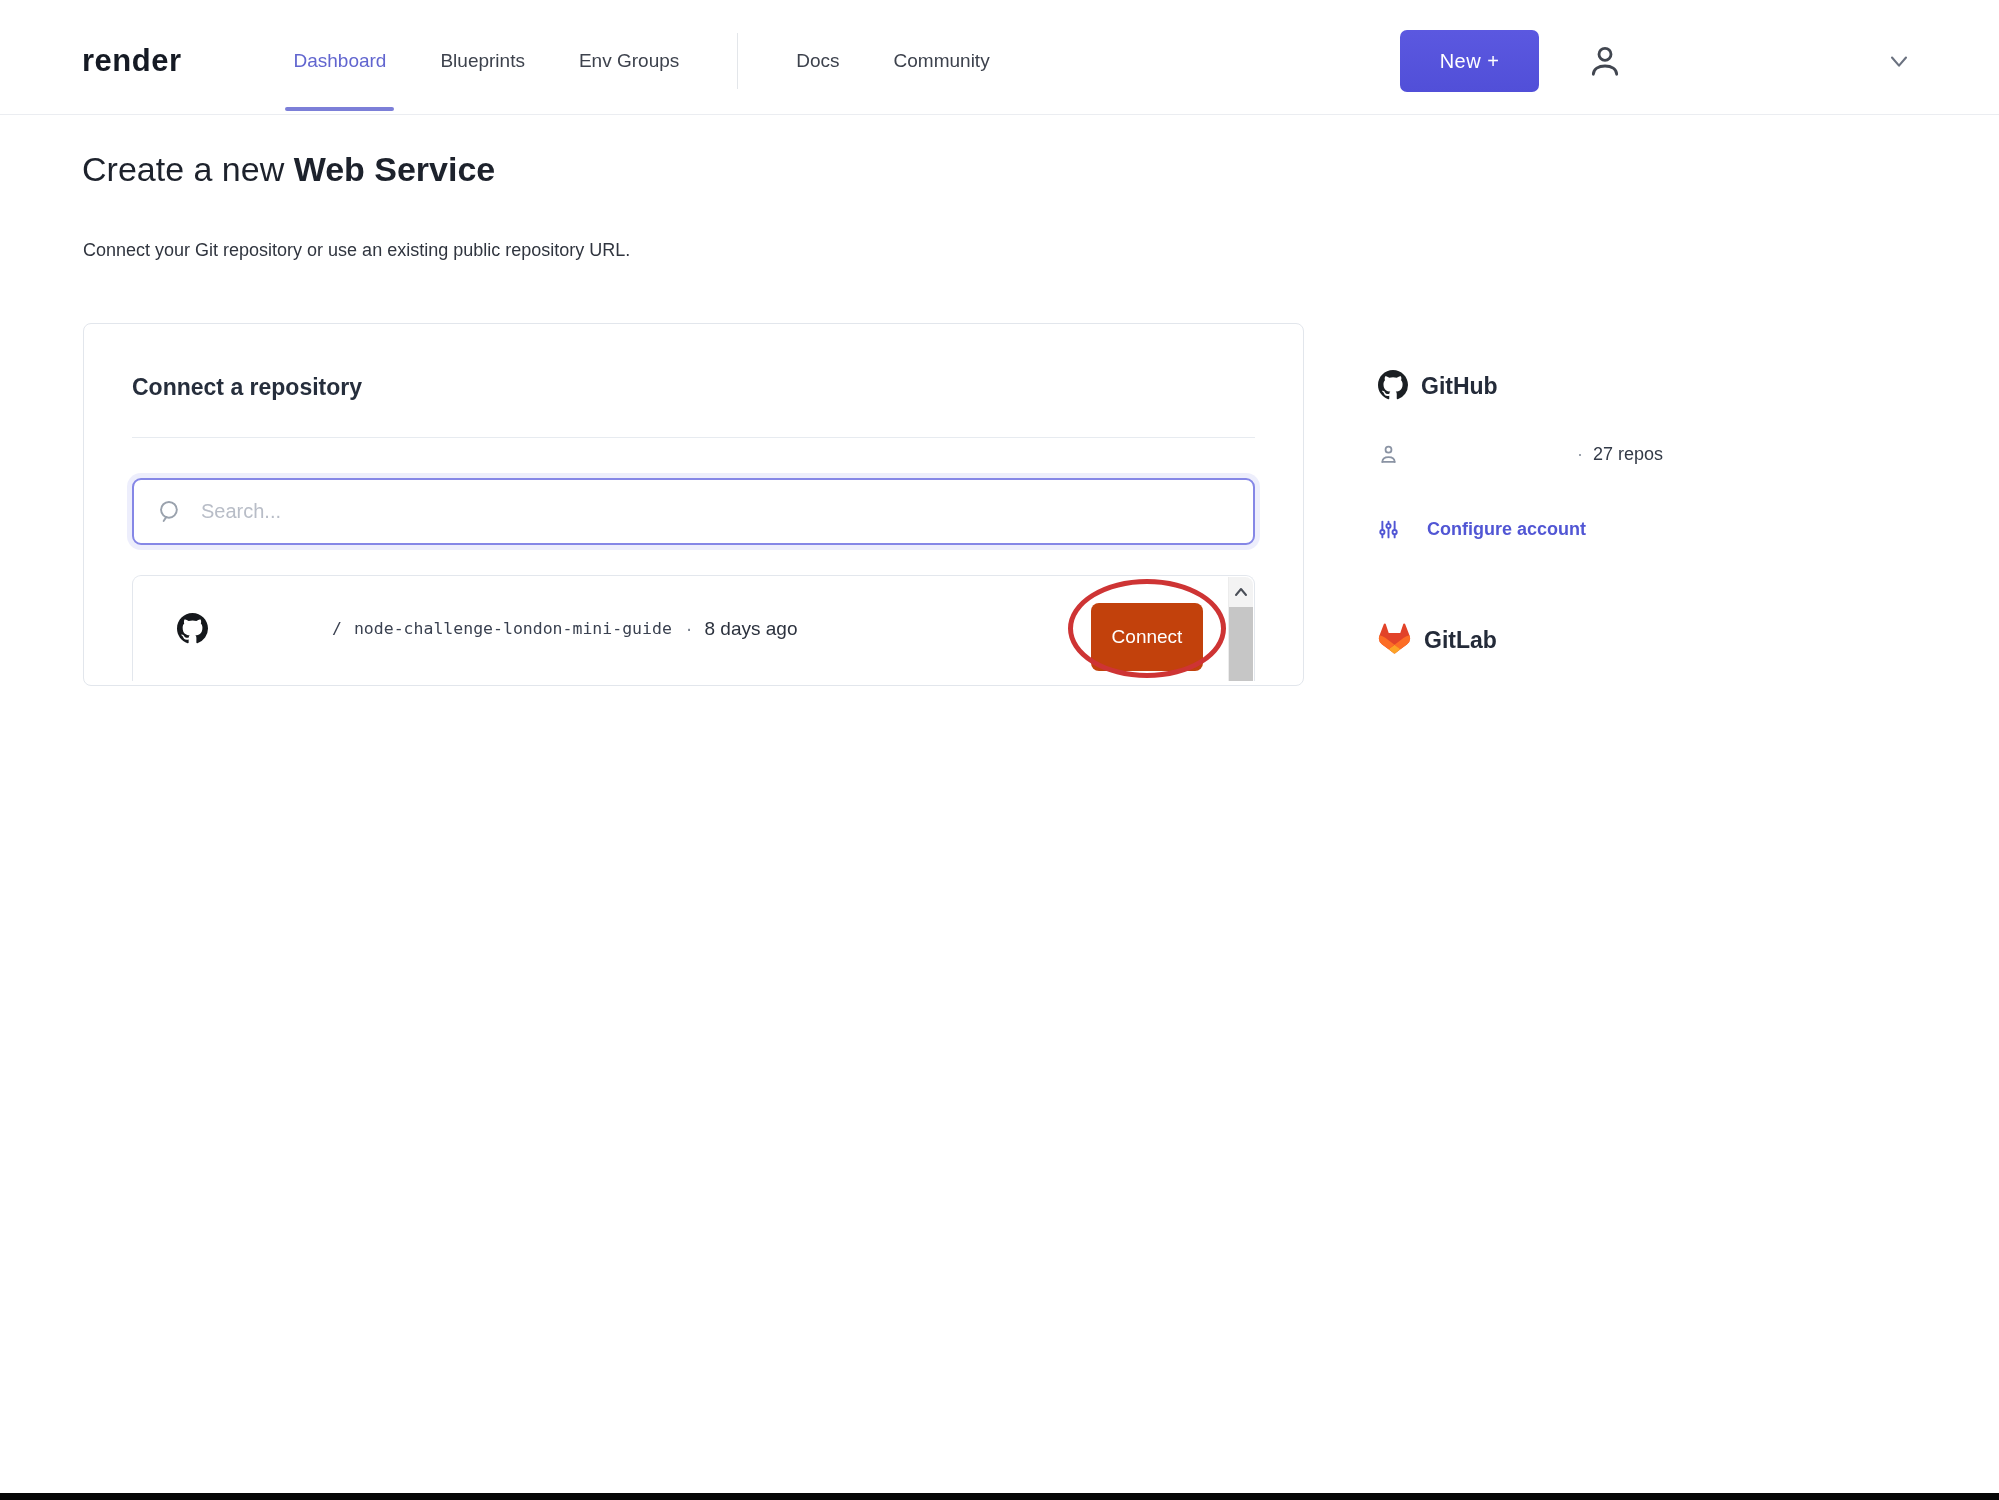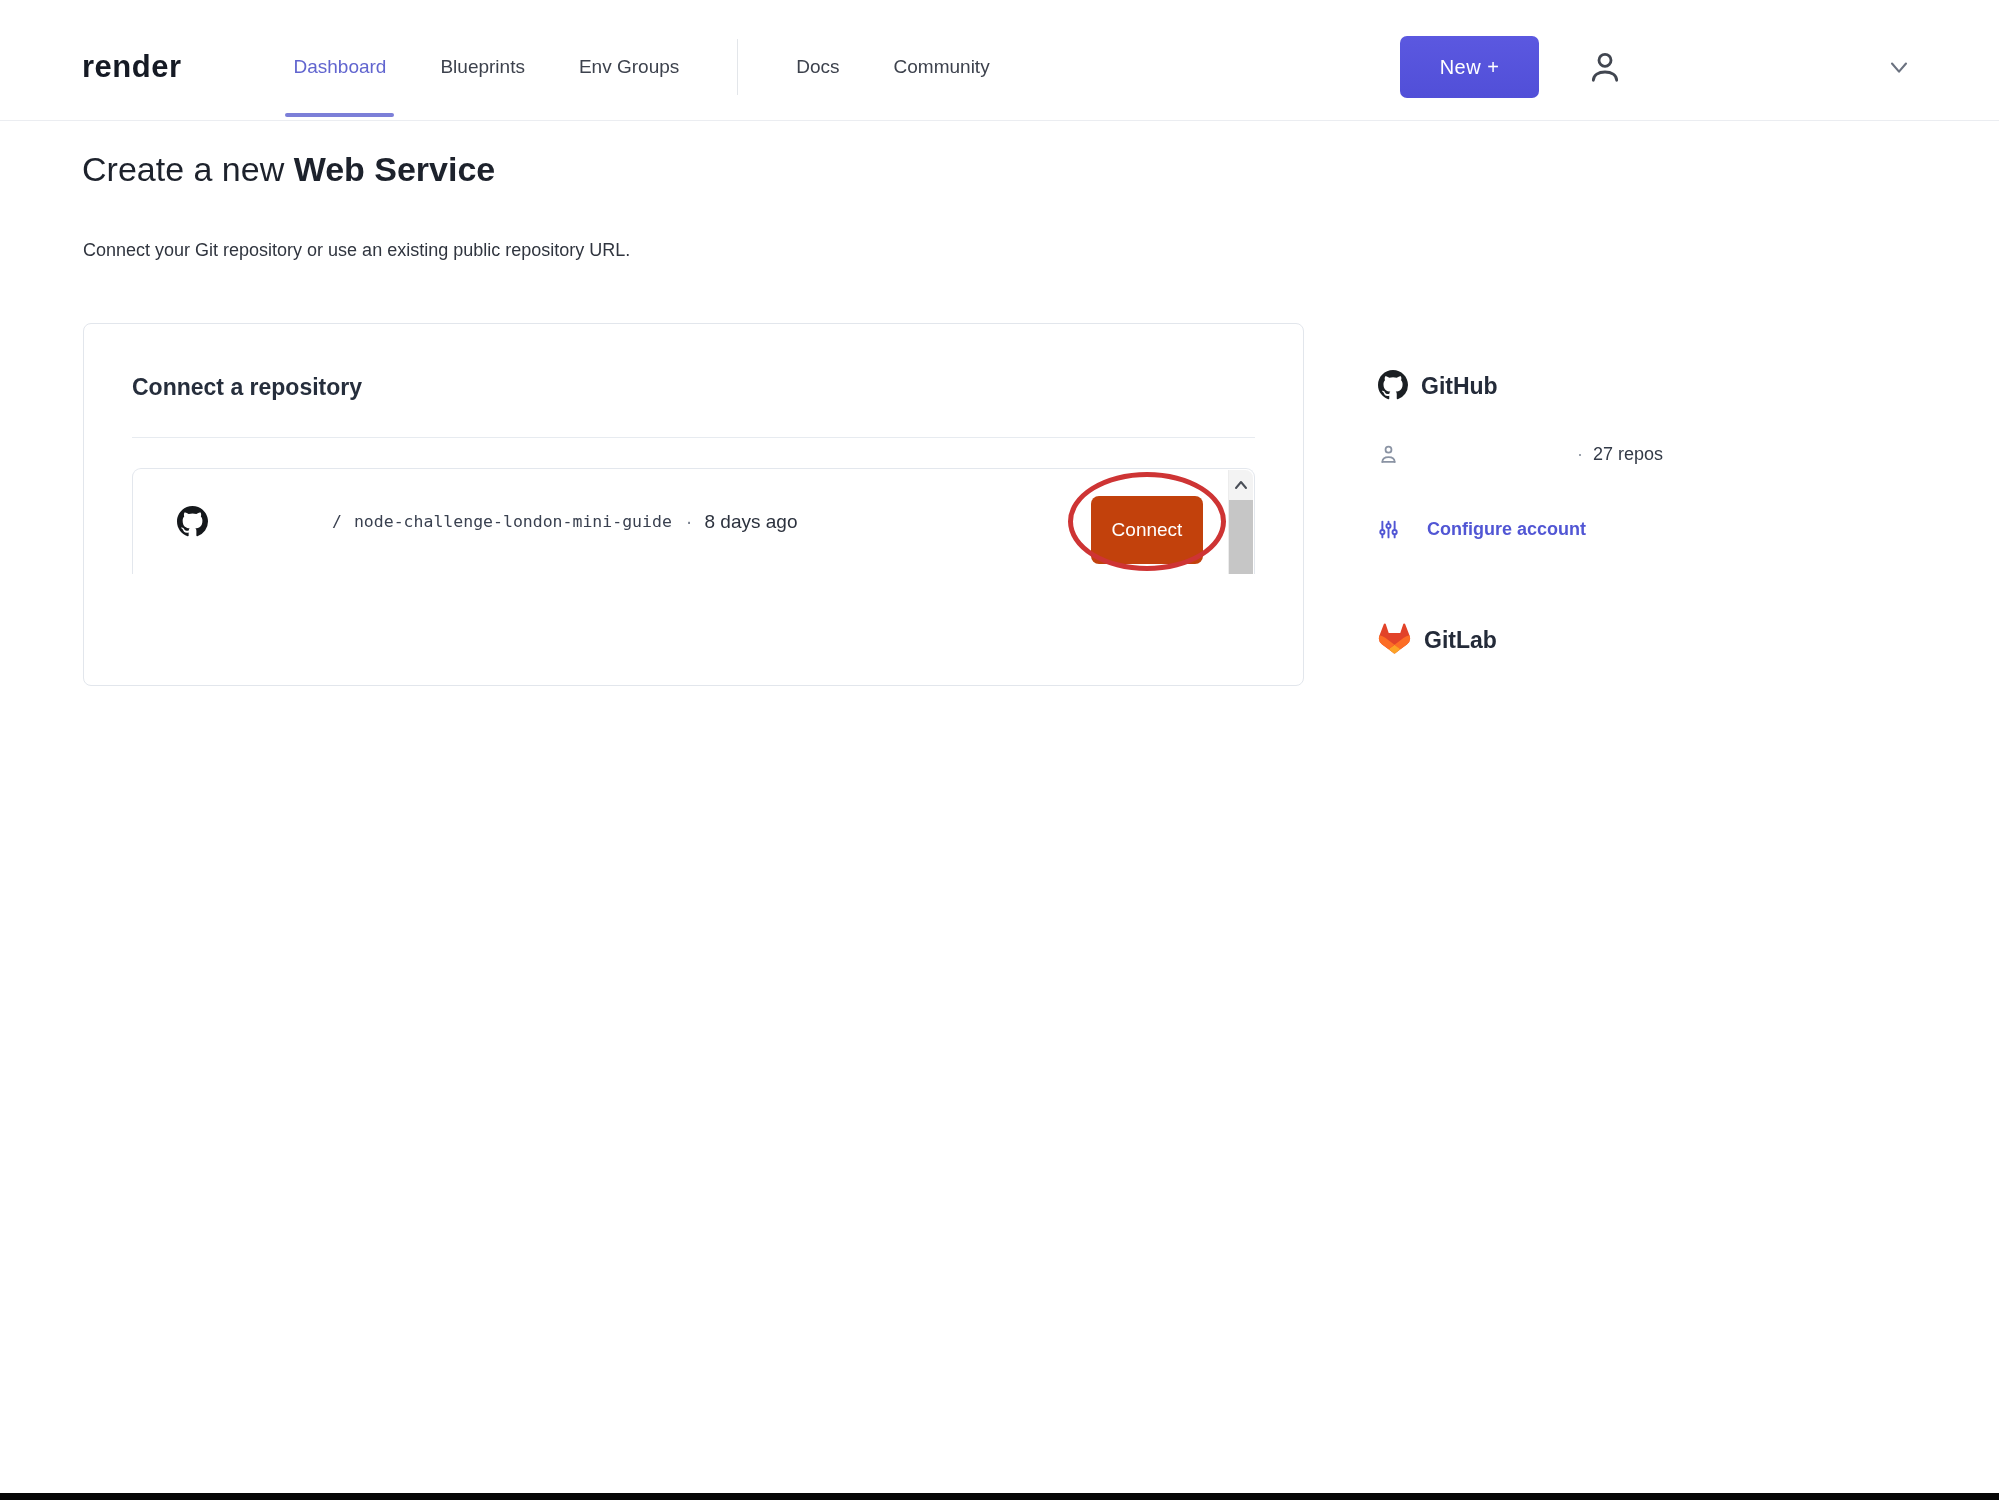--- a/index.html
+++ b/index.html
@@ -1,20 +1,20 @@
 <!DOCTYPE html>
 <html><head>
 <meta charset="utf-8">
 <style>
   html,body{margin:0;padding:0;background:#ffffff;}
   #app{position:relative;width:1999px;height:1500px;background:#ffffff;overflow:hidden;
        font-family:"Liberation Sans","DejaVu Sans",sans-serif;color:#2b313d;}
 
   
-  .topnav{position:absolute;top:14px;left:0;right:0;height:107px;background:#fff;
+  .topnav{position:absolute;top:8px;left:0;right:0;height:107px;background:#fff;
           border-bottom:1px solid #ebedf1;display:flex;align-items:center;
           padding:0 84px 0 82px;box-sizing:border-box;}
   .logo{font-size:31px;font-weight:700;letter-spacing:.5px;color:#151a24;margin-right:112px;cursor:pointer;}
   .nav-links{display:flex;align-items:center;gap:54px;height:100%;}
   .nav-item{font-size:19px;color:#3d424d;cursor:pointer;position:relative;height:100%;
             display:flex;align-items:center;}
   .nav-item.active{color:#6165cf;}
   .nav-item.active::after{content:"";position:absolute;left:-8px;right:-8px;bottom:3px;height:4px;
             background:#7c7fd8;border-radius:2px;}
   .nav-sep{width:1px;height:56px;background:#e3e6ea;margin:0 4px;}
@@ -109,20 +109,29 @@
     </div>
   </div>
 
   <h1 class="page-title"><span>Create a new </span><b>Web Service</b></h1>
   <p class="page-subtitle">Connect your Git repository or use an existing public repository URL.</p>
 
   <div class="card">
     <div class="card-heading">Connect a repository</div>
     <div class="card-divider"></div>
 
+    <div class="searchbox">
+      <span>
+        <svg width="27" height="27" viewBox="0 0 24 24" fill="none" stroke="#9aa2ad" stroke-width="1.7" stroke-linecap="round">
+          <circle cx="11.5" cy="10.5" r="7"></circle>
+          <line x1="9.2" y1="16.8" x2="6.8" y2="20.4"></line>
+        </svg>
+      </span>
+      <input type="text" placeholder="Search..." style="">
+    </div>
 
     <div class="repo-list">
       <div class="repo-row">
         <span>
           <svg width="31" height="31" viewBox="0 0 16 16" fill="#15181c">
             <path d="M8 0C3.58 0 0 3.58 0 8c0 3.54 2.29 6.53 5.47 7.59.4.07.55-.17.55-.38 0-.19-.01-.82-.01-1.49-2.01.37-2.53-.49-2.69-.94-.09-.23-.48-.94-.82-1.13-.28-.15-.68-.52-.01-.53.63-.01 1.08.58 1.23.82.72 1.21 1.87.87 2.33.66.07-.52.28-.87.51-1.07-1.78-.2-3.64-.89-3.64-3.95 0-.87.31-1.59.82-2.15-.08-.2-.36-1.02.08-2.12 0 0 .67-.21 2.2.82.64-.18 1.32-.27 2-.27s1.36.09 2 .27c1.53-1.04 2.2-.82 2.2-.82.44 1.1.16 1.92.08 2.12.51.56.82 1.27.82 2.15 0 3.07-1.87 3.75-3.65 3.95.29.25.54.73.54 1.48 0 1.07-.01 1.93-.01 2.2 0 .21.15.46.55.38A8.01 8.01 0 0016 8c0-4.42-3.58-8-8-8z"></path>
           </svg>
         </span>
         <span class="repo-owner-spacer"></span>
         <span class="repo-path">

